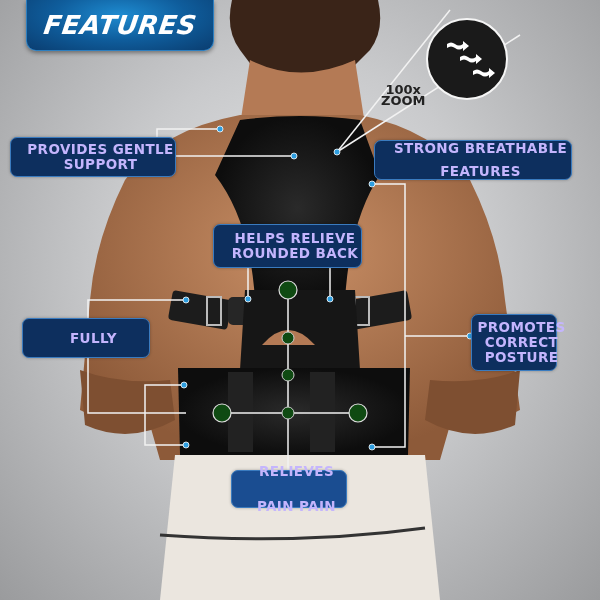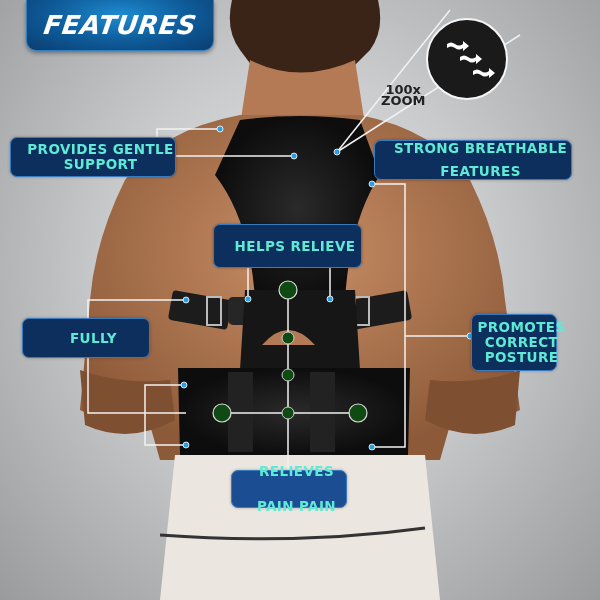--- a/index.html
+++ b/index.html
@@ -9,21 +9,21 @@
         background: radial-gradient(ellipse at 50% 45%, #e6e7e9 0%, #c9cacc 45%, #9a9b9d 100%); }
   svg.scene { position:absolute; left:0; top:0; }
   .header { position:absolute; left:26px; top:0; width:186px; height:50px;
             border-radius:0 0 10px 10px;
             background: radial-gradient(ellipse at 50% 30%, #1e8bd0 0%, #0f5d9c 50%, #0a3d70 100%);
             box-shadow: 0 2px 4px rgba(0,0,0,0.4); border:1px solid #2d7fc0; border-top:none;
             display:flex; align-items:center; justify-content:center; }
   .header span { color:#fff; font-weight:bold; font-style:italic; font-size:26px;
                  letter-spacing:0.5px; transform: skewX(-8deg); }
   .label { position:absolute; box-sizing:border-box; background:#0d2f5e;
-           border:1.5px solid #3a7bbf; border-radius:7px; color:#5eead4;
+           border:1.5px solid #3a7bbf; border-radius:7px; color:#c4b5fd;
            font-weight:bold; font-size:13.5px; line-height:15px; text-align:center;
            display:flex; flex-direction:column; align-items:center; justify-content:center;
            letter-spacing:0.4px; box-shadow: 0 0 3px rgba(0,0,0,0.3); padding-left: 15px; }
   .label.bright { background:#1a4d91;gap:20px; }
   .zoomtxt { position:absolute; left:381px; top:84px; font-weight:bold; font-size:13px;
              line-height:11px; color:#222; text-align:center; }
 </style>
 </head>
 <body>
 
@@ -134,20 +134,21 @@
   <div>SUPPORT</div>
 </div>
 
 <div class="label" style="left:374px; top:140px; width:198px; height:40px;gap:8px;">
   <div>STRONG BREATHABLE</div>
   <div>FEATURES</div>
 </div>
 
 <div class="label" style="left:213px; top:224px; width:149px; height:44px;">
   <div>HELPS RELIEVE</div>
+  <div>ROUNDED BACK</div>
 </div>
 
 <div class="label" style="left:22px; top:318px; width:128px; height:40px;gap:36px;">
   <div>FULLY</div>
 </div>
 
 <div class="label" style="left:471px; top:314px; width:86px; height:57px;">
   <div>PROMOTES</div>
   <div>CORRECT</div>
   <div>POSTURE</div>

